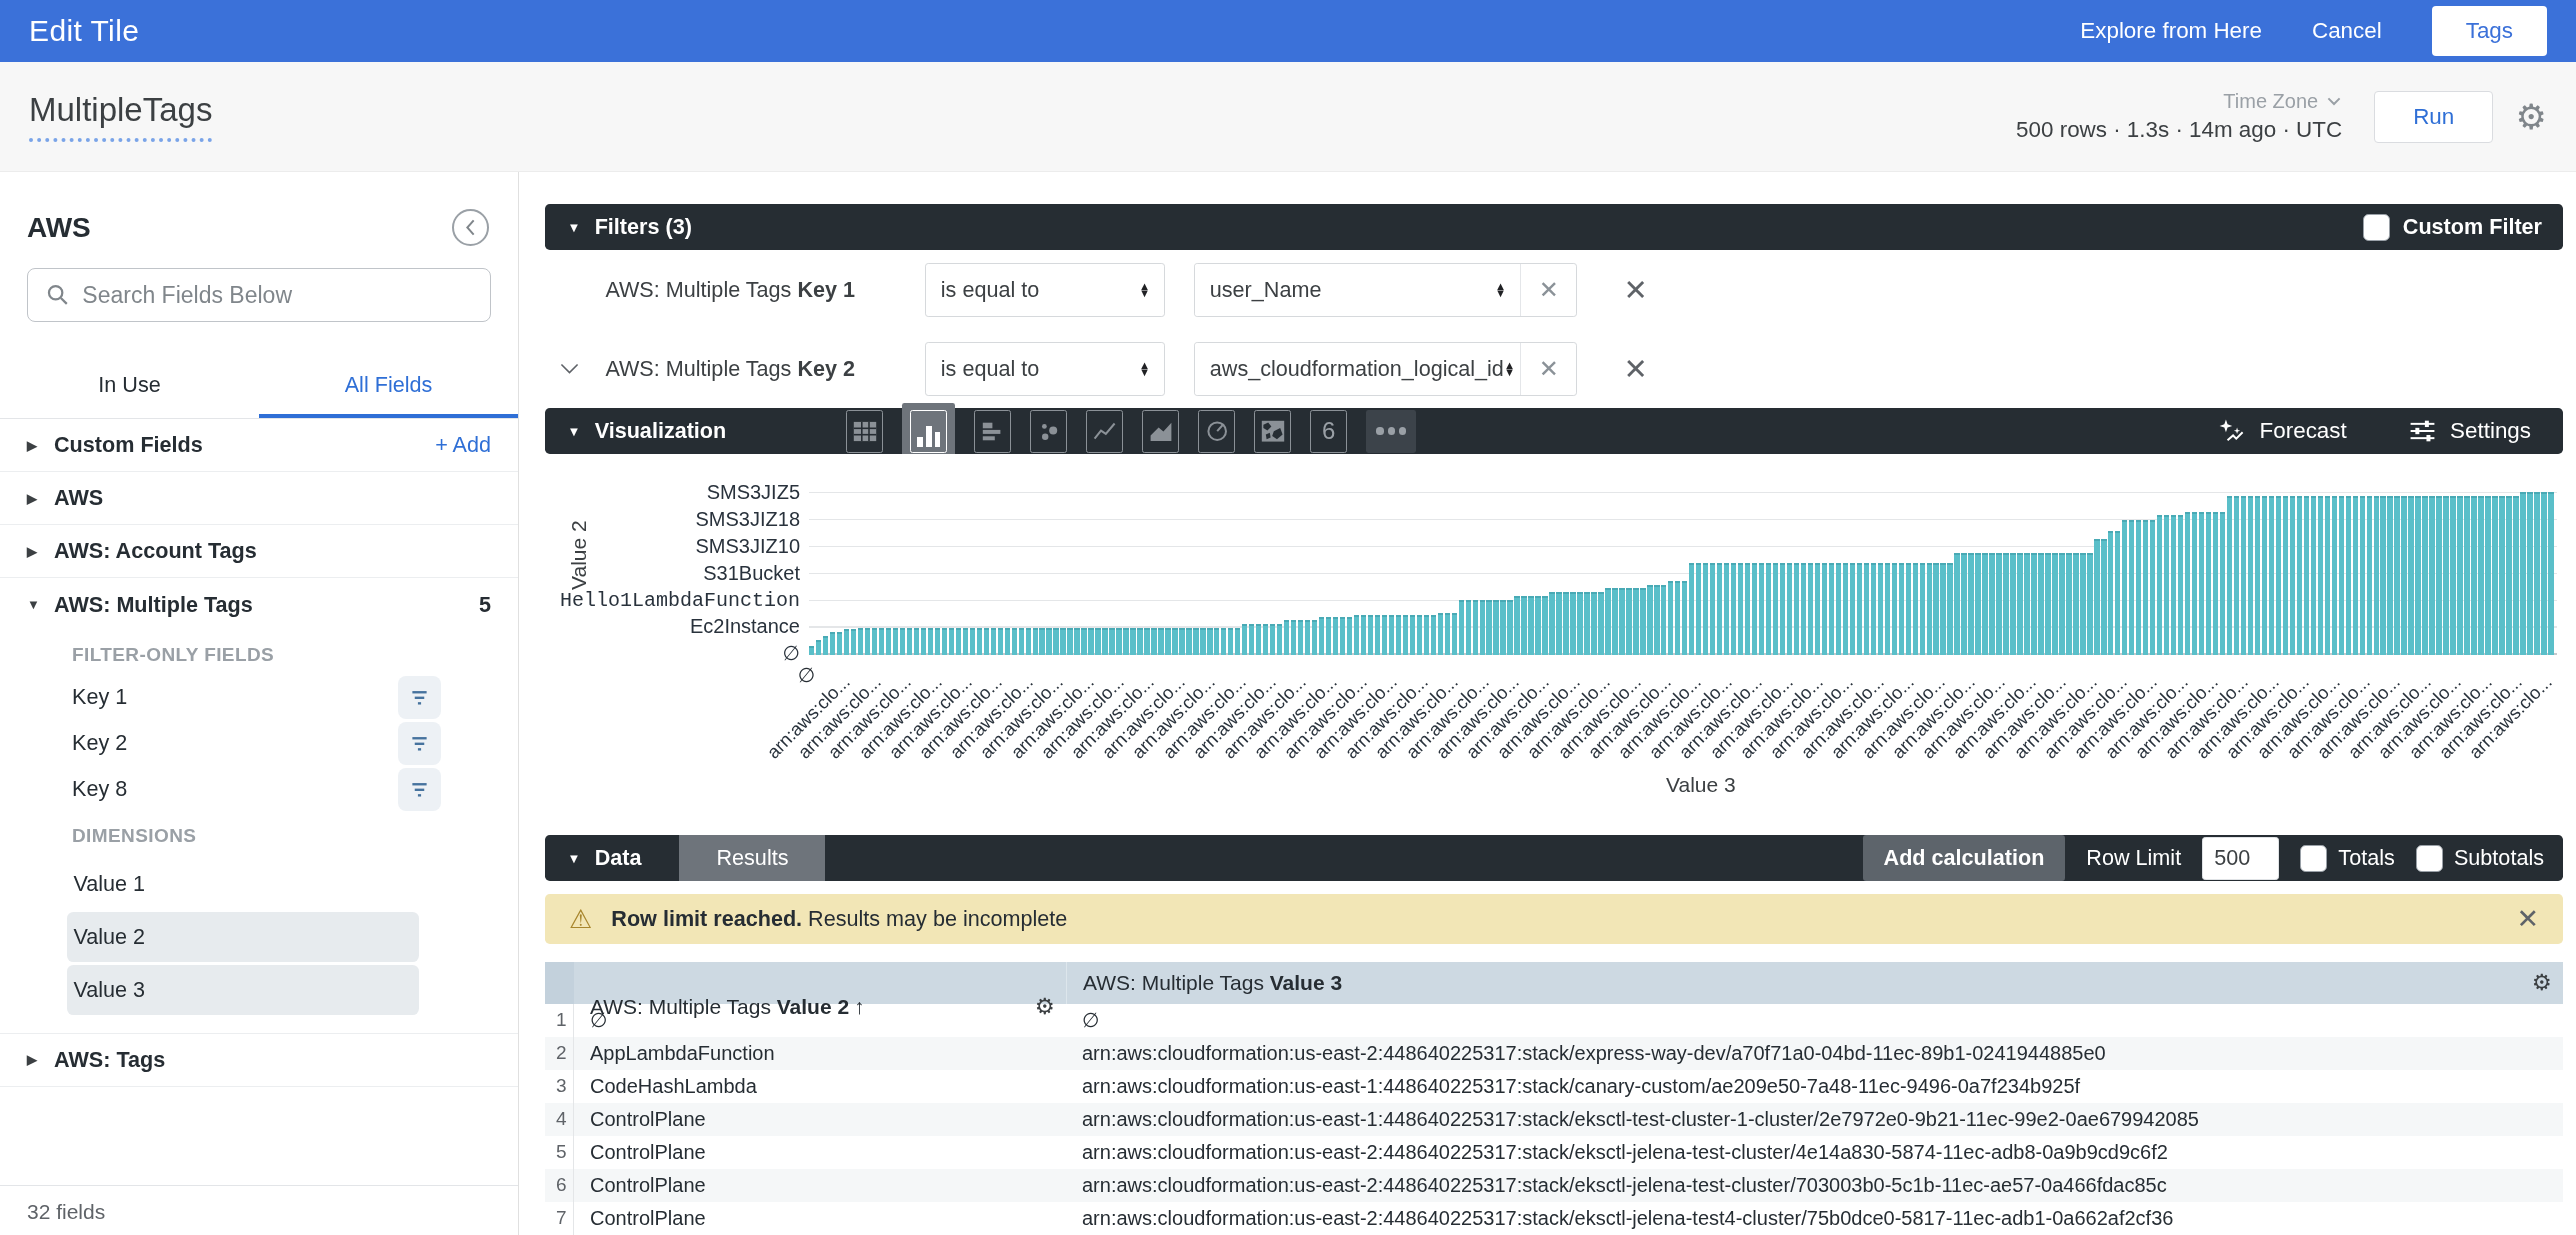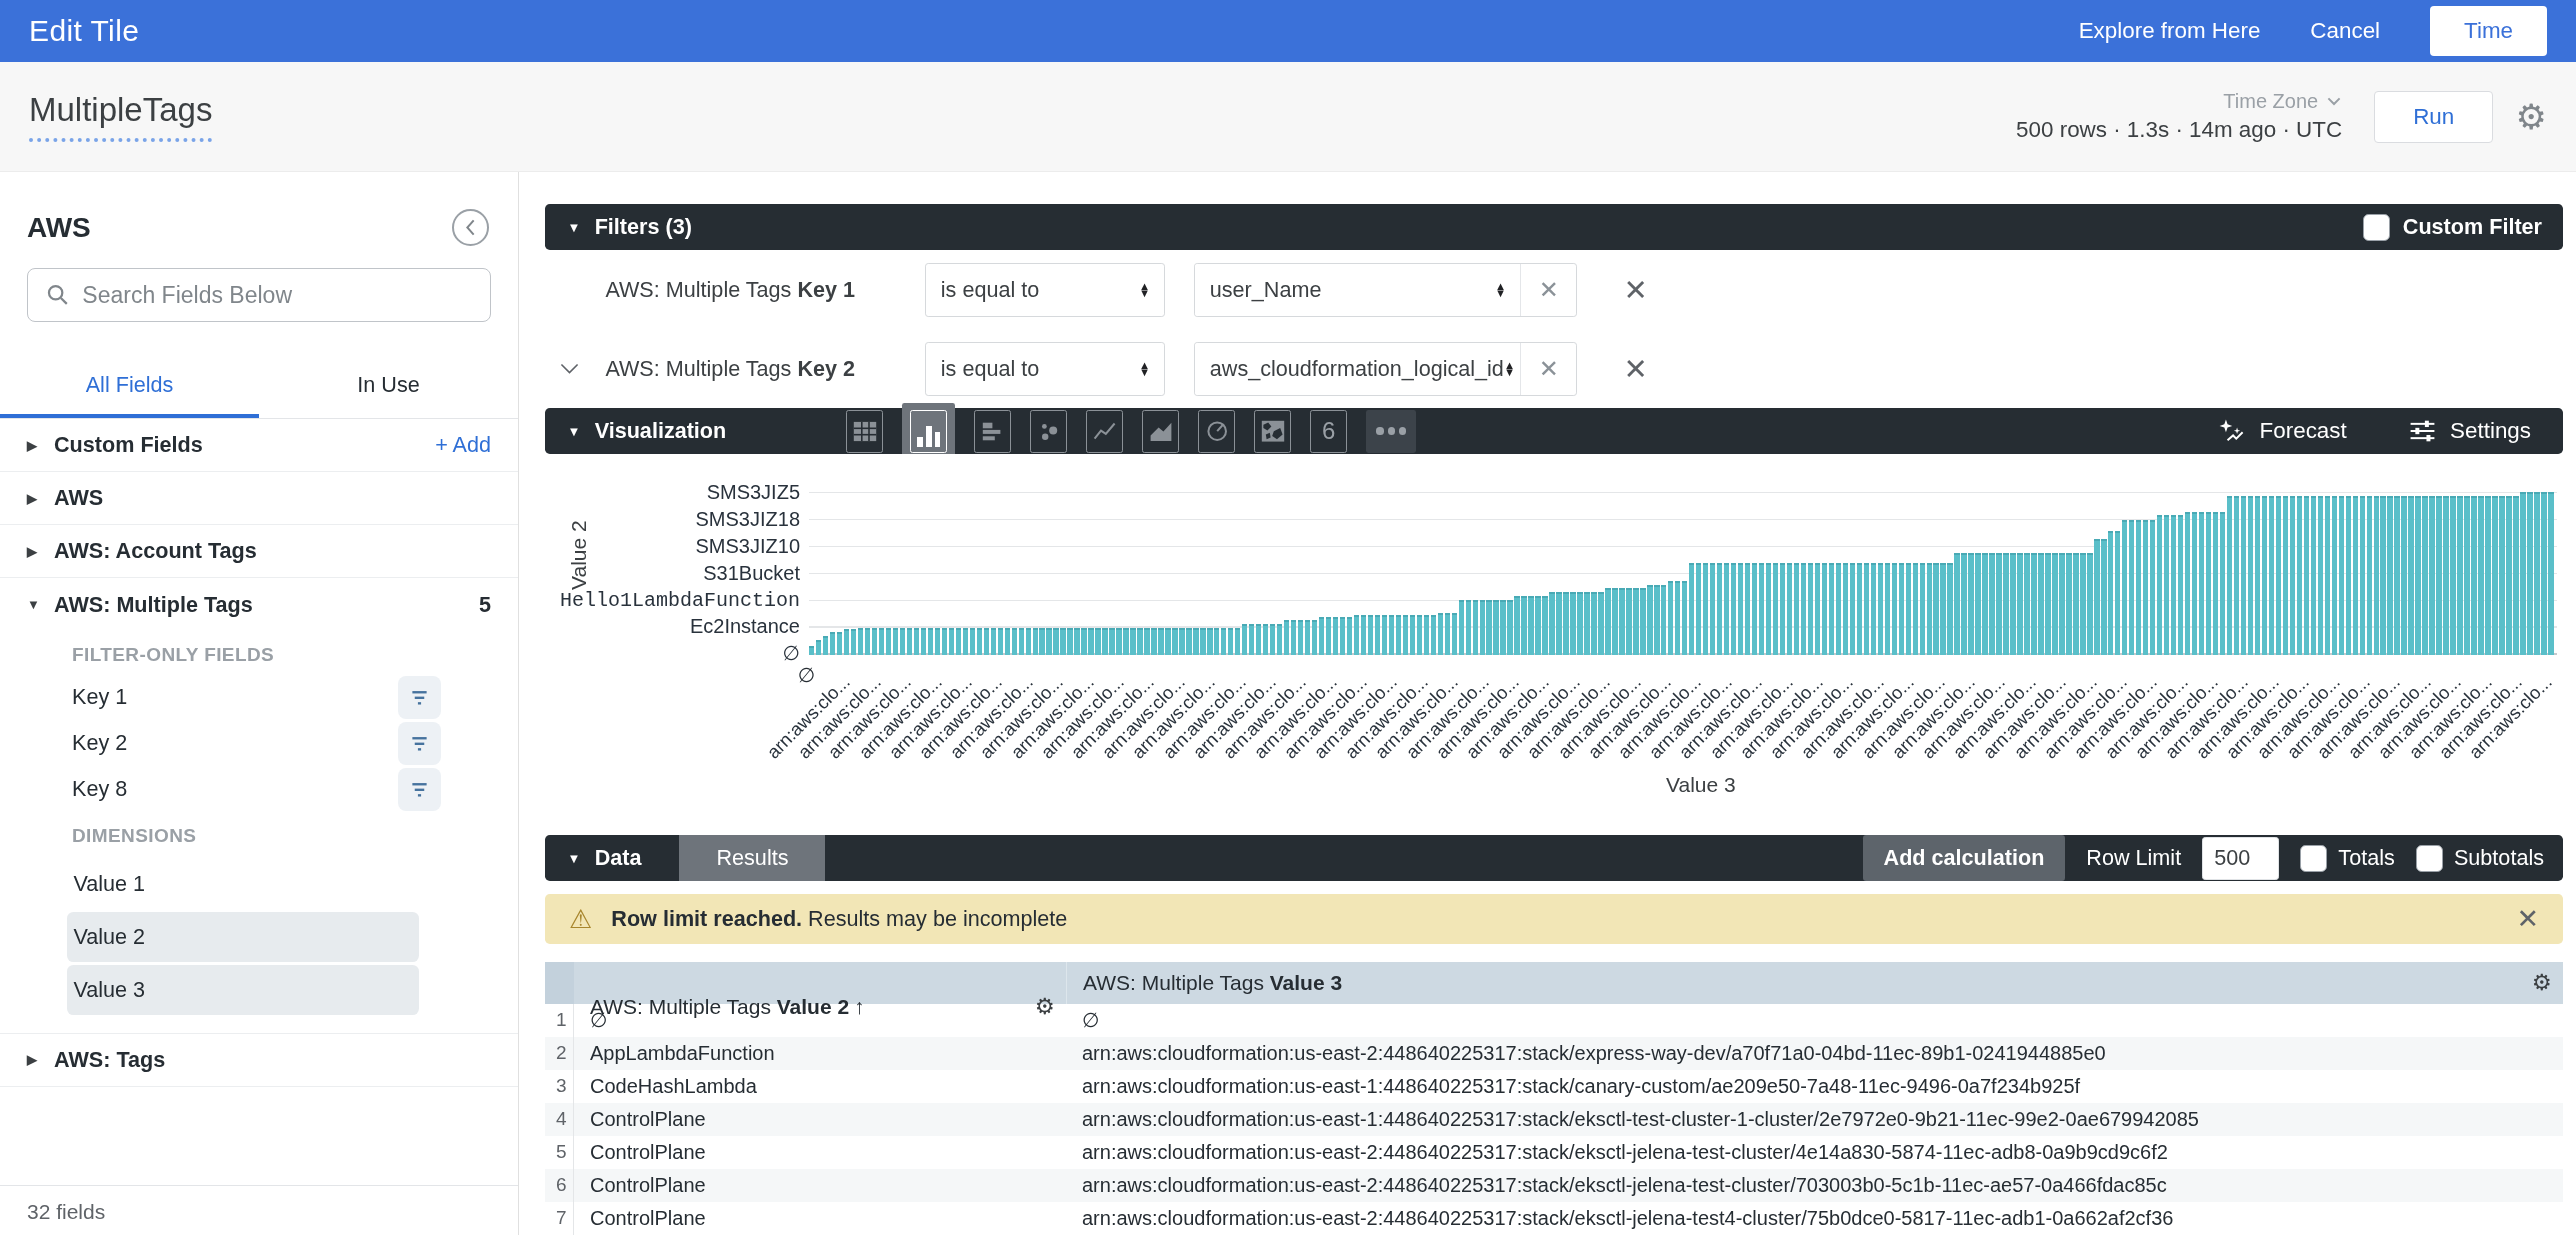--- a/index.html
+++ b/index.html
@@ -131,21 +131,21 @@
   .sort-arrow { font-weight:400; margin-left:4.8px; }
 </style>
 </head>
 <body>
 
 <div class="app-bar">
   <span class="app-title">Edit Tile</span>
   <span class="app-spacer"></span>
   <span class="app-link">Explore from Here</span>
   <span class="app-link">Cancel</span>
-  <span class="save-btn">Time</span>
+  <span class="save-btn">Tags</span>
 </div>
 
 <div class="query-bar">
   <span class="query-title">MultipleTags</span>
   <span class="q-spacer"></span>
   <div class="tz-col">
     <span class="tz-label">
       <span>Time Zone</span>
       <svg width="16" height="11.2" viewBox="0 0 20 14">
           <polyline points="3,3 10,10 17,3" fill="none" stroke="#9aa0a6" stroke-width="2.5"></polyline>
@@ -169,22 +169,22 @@
       </span>
     </div>
     <div class="search-box">
       <svg width="26" height="26" viewBox="0 0 32 32">
           <circle cx="13" cy="13" r="9" fill="none" stroke="#80868b" stroke-width="3"></circle>
           <line x1="20" y1="20" x2="28" y2="28" stroke="#80868b" stroke-width="3"></line>
         </svg>
       <input placeholder="Search Fields Below" style="">
     </div>
     <div class="sb-tabs" id="sb-tabs">
+        <div class="sb-tab">In Use</div>
         <div class="sb-tab active">All Fields</div>
-        <div class="sb-tab">In Use</div>
       </div>
     <div id="sb-sections">
         <div class="sb-row">
           <span class="sb-caret">▶</span>
           <span>Custom Fields</span>
           <span class="sb-add">+ Add</span>
         </div>
         <div class="sb-row">
           <span class="sb-caret">▶</span>
           <span>AWS</span>

